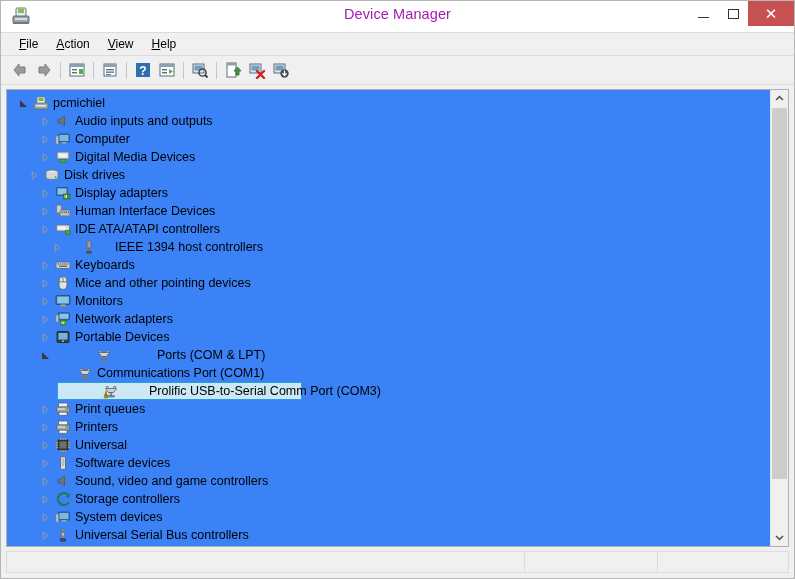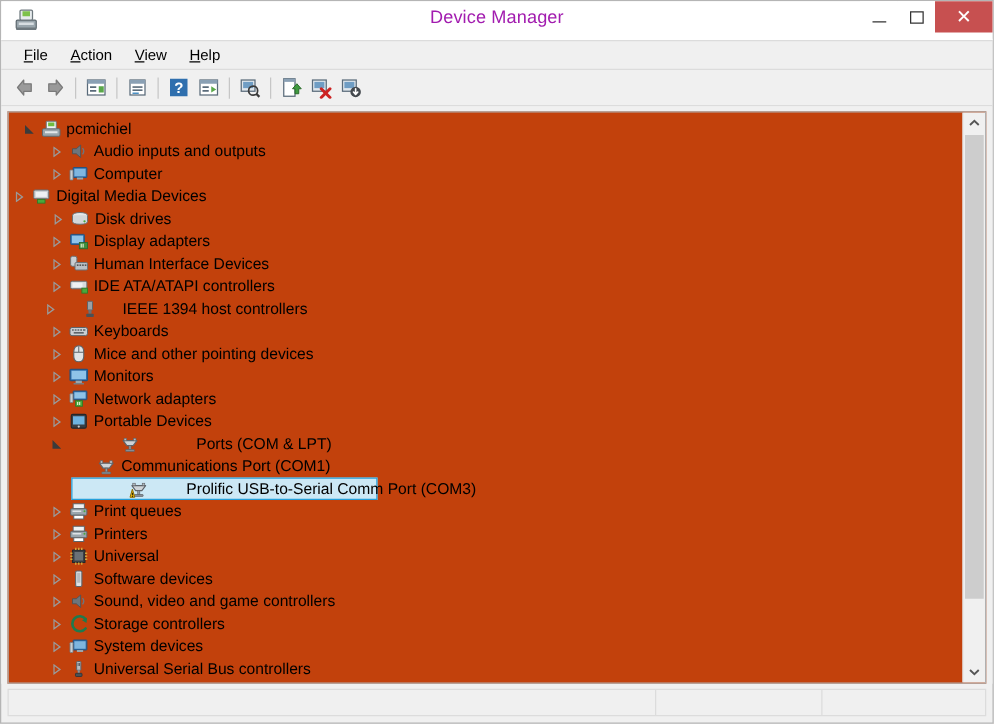--- a/index.html
+++ b/index.html
@@ -146,21 +146,21 @@
     flex: 1;
     background: #f0f0f0;
     padding: 4px 5px 0 5px;
     box-sizing: border-box;
     display: flex;
     flex-direction: column;
     min-height: 0;
   }
   .treepane {
     flex: 1;
-    background: #c2410c;
+    background: #3b82f6;
     border: 1px solid #b0b0b0;
     box-sizing: border-box;
     position: relative;
     display: flex;
     min-height: 0;
     overflow: hidden;
   }
   .tree {
     flex: 1;
     padding: 4px 0 0 0;
@@ -454,38 +454,38 @@
                   <rect x="3.5" y="3" width="11" height="8" rx=".6" fill="#2f6fae" stroke="#27527d" stroke-width=".8"></rect>
                   <rect x="4.5" y="4" width="9" height="6" fill="#7fb6e0"></rect>
                   <rect x="6.5" y="11" width="5" height="1.6" fill="#9aa6ad"></rect>
                   <rect x="1" y="5" width="2.4" height="8" rx=".5" fill="#c9ced2" stroke="#767d82" stroke-width=".7"></rect>
                 </svg>
               </span>
               <span class="label">Computer</span>
             </div>
           </div>
           <div class="trow">
-            <div class="ink" style="">
+            <div class="ink" style="padding-left: 30px;">
               <span class="expander">
                 <svg width="9" height="9" viewBox="0 0 9 9">
                   <path d="M2.2 1 L7 4.5 L2.2 8 Z" fill="none" stroke="#9a9a9a" stroke-width="1"></path>
                 </svg>
               </span>
               <span class="icon-slot">
                 <svg width="16" height="16" viewBox="0 0 16 16">
                   <rect x="2" y="3" width="12" height="7" rx="1" fill="#c9ced2" stroke="#6a7176" stroke-width=".8"></rect>
                   <rect x="3.5" y="4.5" width="9" height="4" fill="#eef1f3"></rect>
                   <rect x="5" y="10.5" width="6" height="3" fill="#4aa83c" stroke="#2f7a26" stroke-width=".7"></rect>
                 </svg>
               </span>
               <span class="label">Digital Media Devices</span>
             </div>
           </div>
           <div class="trow">
-            <div class="ink" style="padding-left: 19px; margin-left: 12px;">
+            <div class="ink" style="padding-left: 19px;">
               <span class="expander">
                 <svg width="9" height="9" viewBox="0 0 9 9">
                   <path d="M2.2 1 L7 4.5 L2.2 8 Z" fill="none" stroke="#9a9a9a" stroke-width="1"></path>
                 </svg>
               </span>
               <span class="icon-slot">
                 <svg width="16" height="16" viewBox="0 0 16 16">
                   <ellipse cx="8" cy="5.2" rx="6" ry="2.2" fill="#e3e7ea" stroke="#6a7176" stroke-width=".8"></ellipse>
                   <path d="M2 5.2 L2 10.2 Q2 12.4 8 12.4 Q14 12.4 14 10.2 L14 5.2" fill="#d2d7da" stroke="#6a7176" stroke-width=".8"></path>
                   <circle cx="11.6" cy="10" r=".9" fill="#4aa83c"></circle>
@@ -544,21 +544,21 @@
                 <svg width="16" height="16" viewBox="0 0 16 16">
                   <rect x="1.5" y="4" width="13" height="6" rx="1.2" fill="#d7dbde" stroke="#6a7176" stroke-width=".8"></rect>
                   <rect x="3" y="5.3" width="8" height="3.4" fill="#eef1f3"></rect>
                   <rect x="10.5" y="9.5" width="4.5" height="4" fill="#4aa83c" stroke="#2f7a26" stroke-width=".7"></rect>
                 </svg>
               </span>
               <span class="label">IDE ATA/ATAPI controllers</span>
             </div>
           </div>
           <div class="trow">
-            <div class="ink" style="padding-left: 25px; gap: 14px;">
+            <div class="ink" style="padding-left: 42px; gap: 14px;">
               <span class="expander">
                 <svg width="9" height="9" viewBox="0 0 9 9">
                   <path d="M2.2 1 L7 4.5 L2.2 8 Z" fill="none" stroke="#9a9a9a" stroke-width="1"></path>
                 </svg>
               </span>
               <span class="icon-slot">
                 <svg width="16" height="16" viewBox="0 0 16 16">
                   <rect x="6" y="2" width="4" height="7" rx=".5" fill="#9aa0a5" stroke="#5e646a" stroke-width=".8"></rect>
                   <rect x="6.8" y="9" width="2.4" height="3" fill="#6a7176"></rect>
                   <rect x="5" y="12" width="6" height="2.5" rx=".6" fill="#4a5055"></rect>

